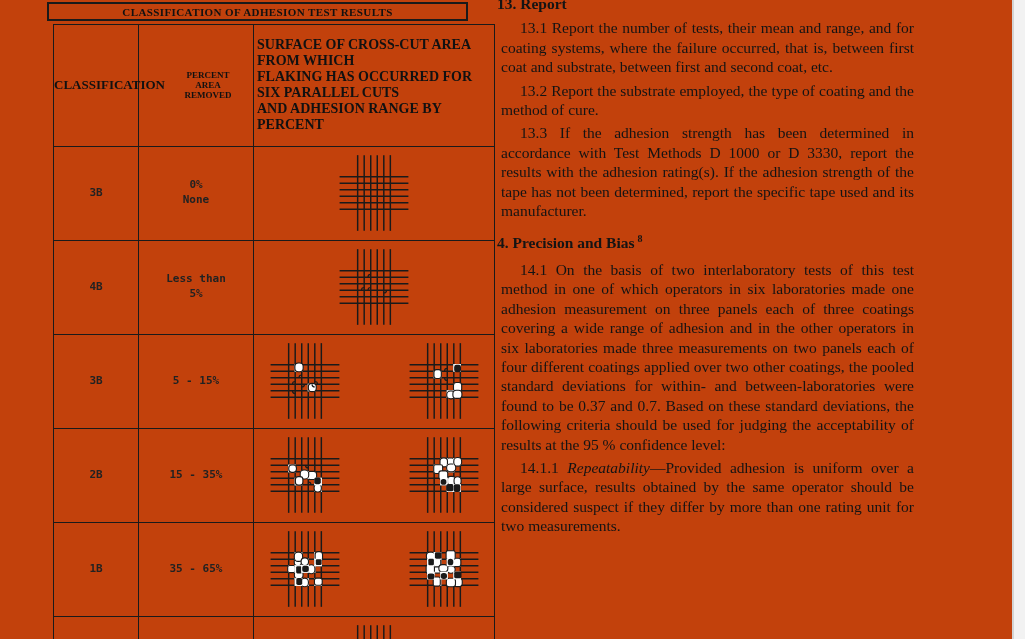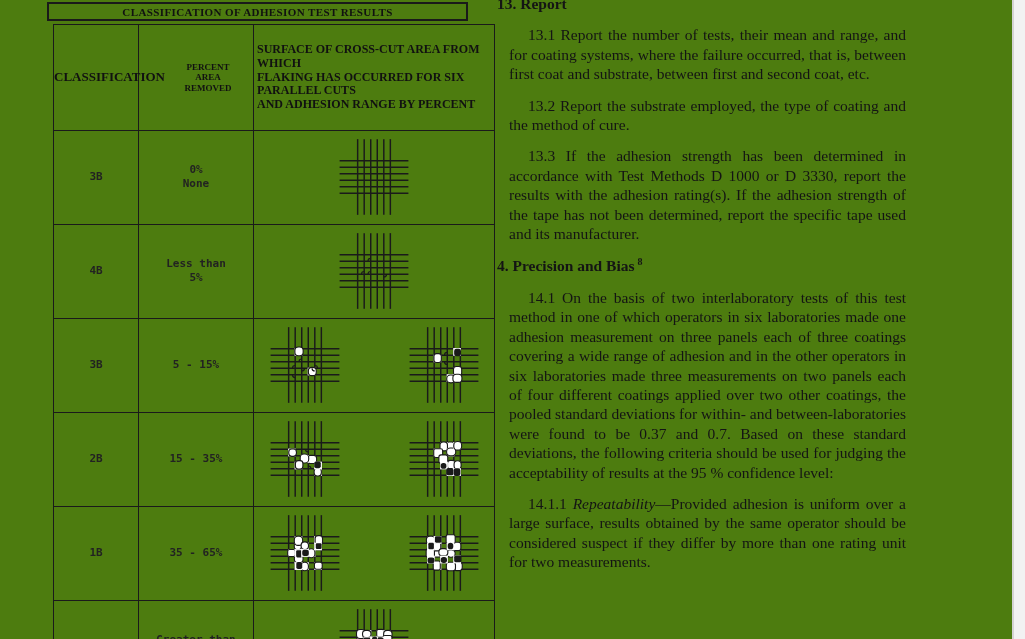--- a/index.html
+++ b/index.html
@@ -1,43 +1,43 @@
 <!DOCTYPE html>
 <html><head>
 <meta charset="utf-8">
 <style>
   html,body{margin:0;padding:0;background:#fff;}
-  .page{position:relative;width:1025px;height:639px;background:#4d7c0f;overflow:hidden;
+  .page{position:relative;width:1025px;height:639px;background:#c2410c;overflow:hidden;
         font-family:"Liberation Serif",serif;color:#131313;}
 
   
   .figure{position:absolute;left:47px;top:2px;width:421px;margin:0;}
   .fig-title-box{border:2px solid #1a1a1a;height:15px;display:flex;align-items:center;justify-content:center;
         font-family:"Liberation Serif",serif;font-weight:bold;font-size:11px;letter-spacing:.4px;color:#111;}
   .fig-table{margin:3px 0 0 6px;border-collapse:collapse;table-layout:fixed;width:408px;}
   .fig-table th,.fig-table td{border:1.6px solid #1a1a1a;padding:0;}
   .fig-table th{font-family:"Liberation Serif",serif;font-weight:bold;color:#111;
         white-space:pre-line;vertical-align:middle;height:30px;line-height:1.15;}
   th.c1{width:84px;font-size:13px;}
   th.c2{width:90px;font-size:9px;padding-left:24px;}
-  th.c3{width:234px;font-size:12px;text-align:left;padding:18px 3px;}
+  th.c3{width:234px;font-size:14px;text-align:left;padding:12px 3px;}
   .fig-table td{height:93px;vertical-align:middle;text-align:center;}
   td.cls,td.pct{font-family:"DejaVu Sans Mono",monospace;font-weight:700;font-size:11px;color:#222;
         white-space:pre-line;line-height:1.35;}
   td.ill .pair{display:flex;justify-content:center;align-items:center;gap:38px;}
   svg.grid{width:86px;height:86px;display:block;margin:0 auto;}
   .fig-caption{margin-top:5px;text-align:center;font-family:"Liberation Sans",sans-serif;
         font-weight:bold;font-size:12px;color:#000;}
 
   
   .textcol{position:absolute;left:497px;top:-6px;width:421px;text-align:justify;
         font-size:15.5px;line-height:19.4px;color:#141414;}
   .textcol h2{font-size:15.5px;font-weight:bold;margin:0 0 5px 0;text-align:left;}
   .textcol h2.s14{margin-top:13px;margin-bottom:7px;}
-  .textcol p{margin:12px;text-indent:19px;}
+  .textcol p{margin:4px;text-indent:19px;}
   .textcol sup{font-size:10px;line-height:0;margin-left:3px;}
   .term{font-style:italic;}
 
   
   .edge-line{position:absolute;left:1012px;top:0;width:2px;height:639px;background:#d4d4d4;}
   .edge-strip{position:absolute;left:1014px;top:0;width:11px;height:639px;background:#f2f2f2;}
 </style>
 </head>
 <body>
 

